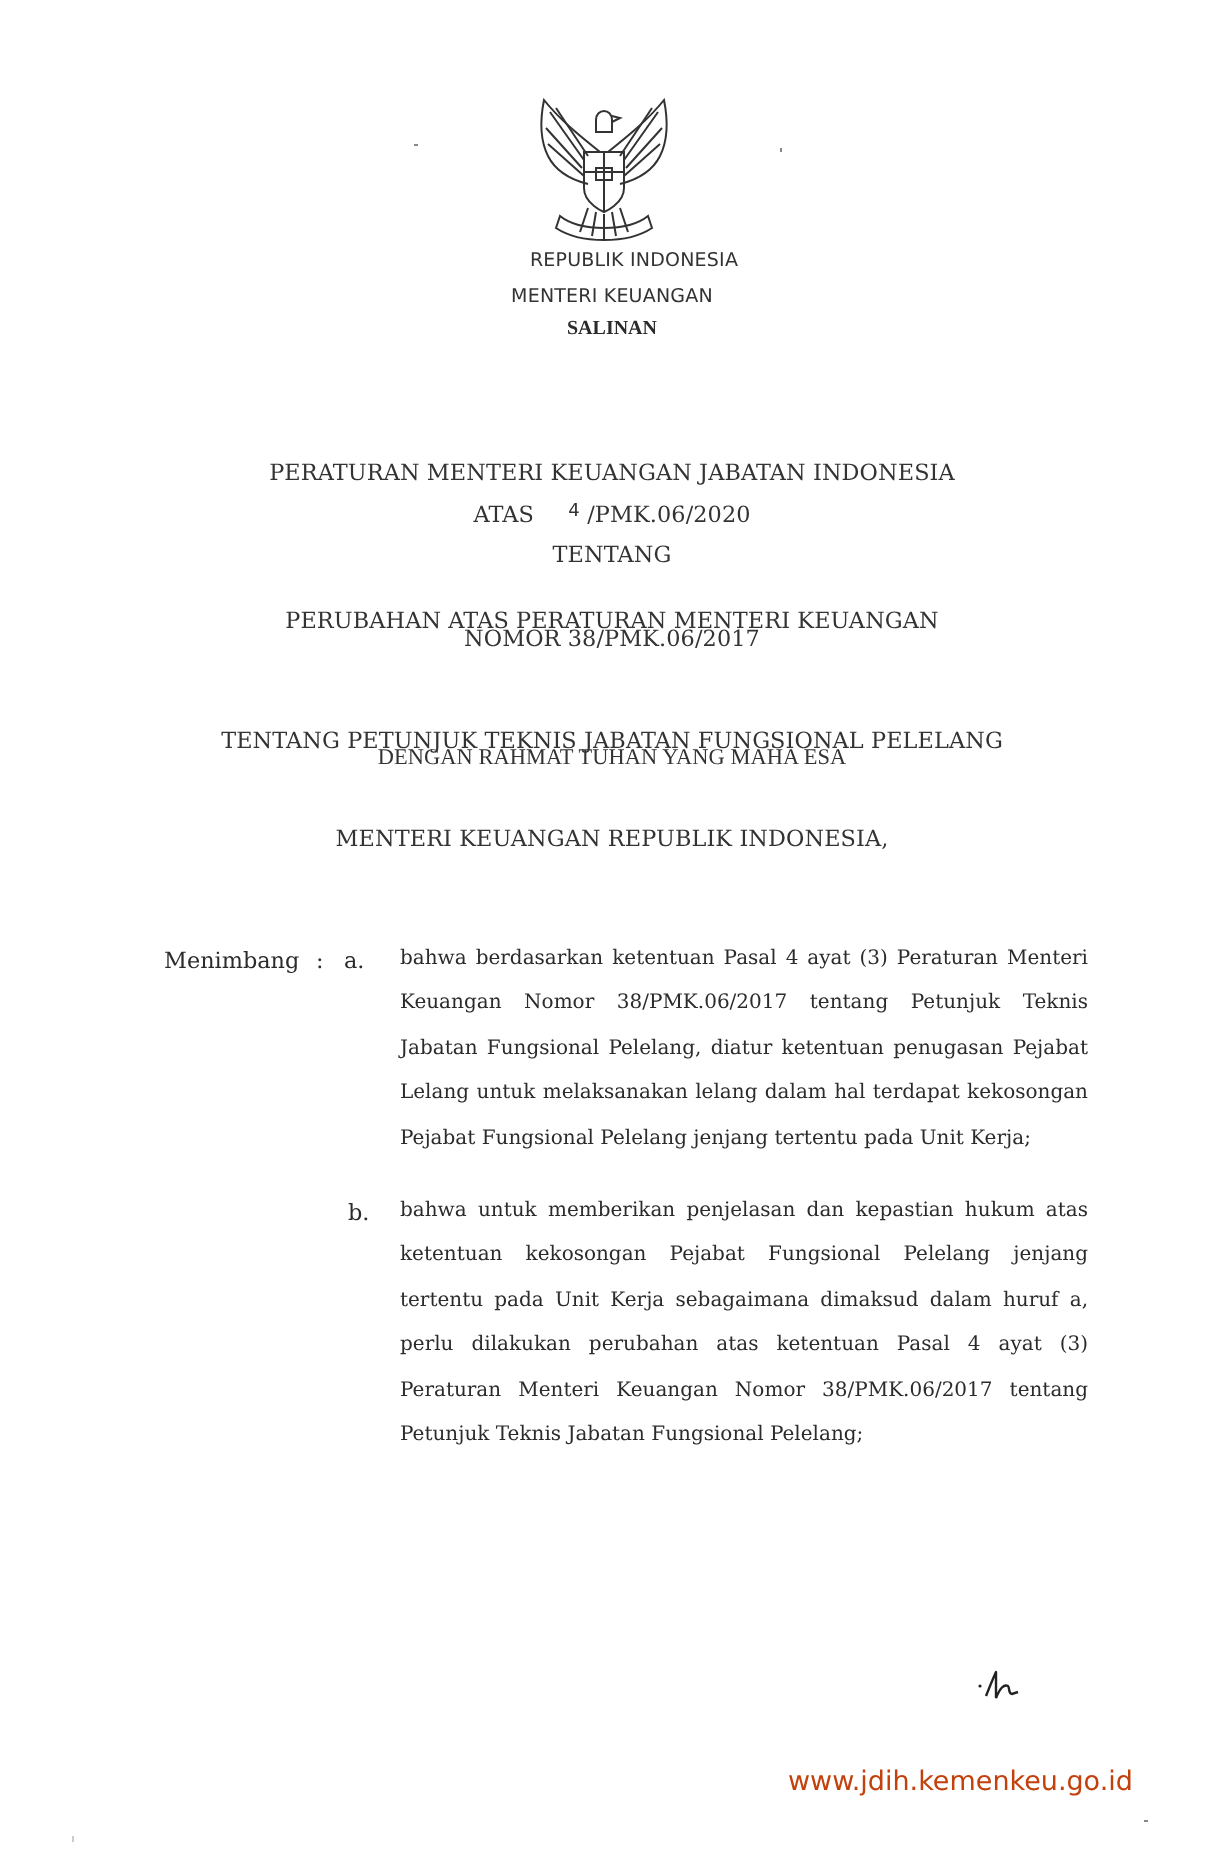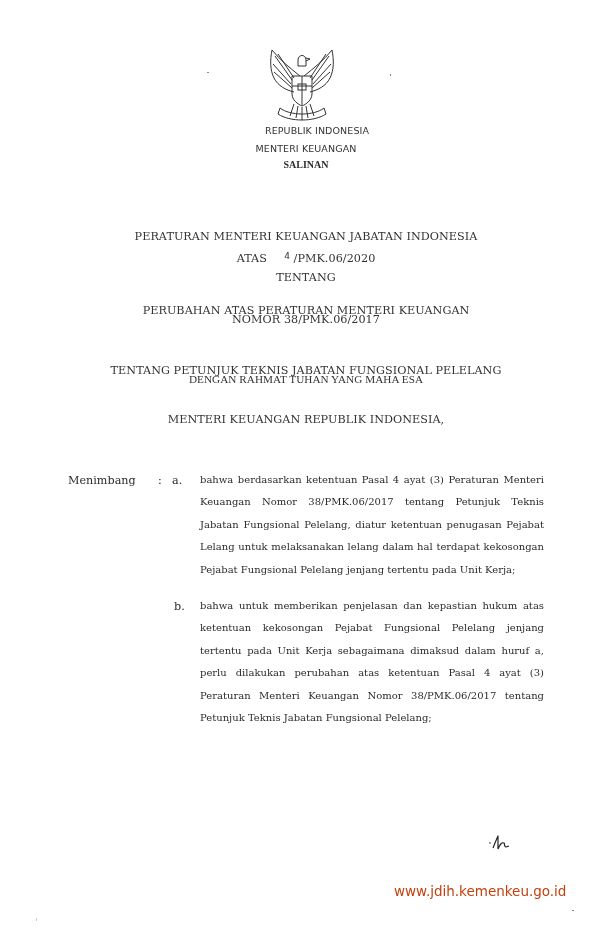--- a/index.html
+++ b/index.html
@@ -57,21 +57,21 @@
   <span>/PMK.06/2020</span>
 </div>
 <div class="center title" style="top:271px;">TENTANG</div>
 <div class="center title" style="top:304px;">PERUBAHAN ATAS PERATURAN MENTERI KEUANGAN</div>
 <div class="center title" style="top:313px;">NOMOR 38/PMK.06/2017</div>
 <div class="center title" style="top:341px;margin-top:23px;">TENTANG PETUNJUK TEKNIS JABATAN FUNGSIONAL PELELANG</div>
 
 <div class="center title" style="top:373px;font-family:Liberation Serif, serif;">DENGAN RAHMAT TUHAN YANG MAHA ESA</div>
 <div class="center title" style="top:413px;">MENTERI KEUANGAN REPUBLIK INDONESIA,</div>
 
-<div class="label" style="left:68px;top:474px;text-align:center;">Menimbang</div>
+<div class="label" style="left:82px;top:474px;text-align:center;">Menimbang</div>
 <div class="label" style="left:158px;top:474px;">:</div>
 <div class="label" style="left:172px;top:474px;">a.</div>
 <div class="para" style="top:469px;">bahwa berdasarkan ketentuan Pasal 4 ayat (3) Peraturan Menteri Keuangan Nomor 38/PMK.06/2017 tentang Petunjuk Teknis Jabatan Fungsional Pelelang, diatur ketentuan penugasan Pejabat Lelang untuk melaksanakan lelang dalam hal terdapat kekosongan Pejabat Fungsional Pelelang jenjang tertentu pada Unit Kerja;</div>
 
 <div class="label" style="left:174px;top:600px;">b.</div>
 <div class="para" style="top:595px;">bahwa untuk memberikan penjelasan dan kepastian hukum atas ketentuan kekosongan Pejabat Fungsional Pelelang jenjang tertentu pada Unit Kerja sebagaimana dimaksud dalam huruf a, perlu dilakukan perubahan atas ketentuan Pasal 4 ayat (3) Peraturan Menteri Keuangan Nomor 38/PMK.06/2017 tentang Petunjuk Teknis Jabatan Fungsional Pelelang;</div>
 
 <div class="paraf">
   <svg width="24" height="18" viewBox="0 0 24 18">
     <circle cx="2" cy="9" r="0.8" fill="#222"></circle>

